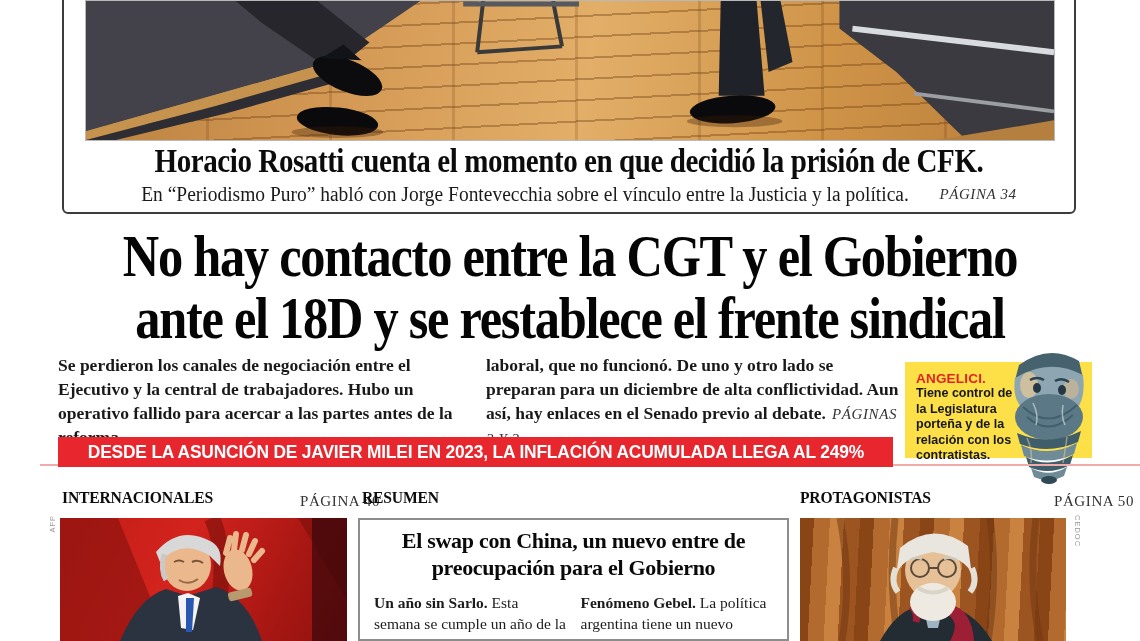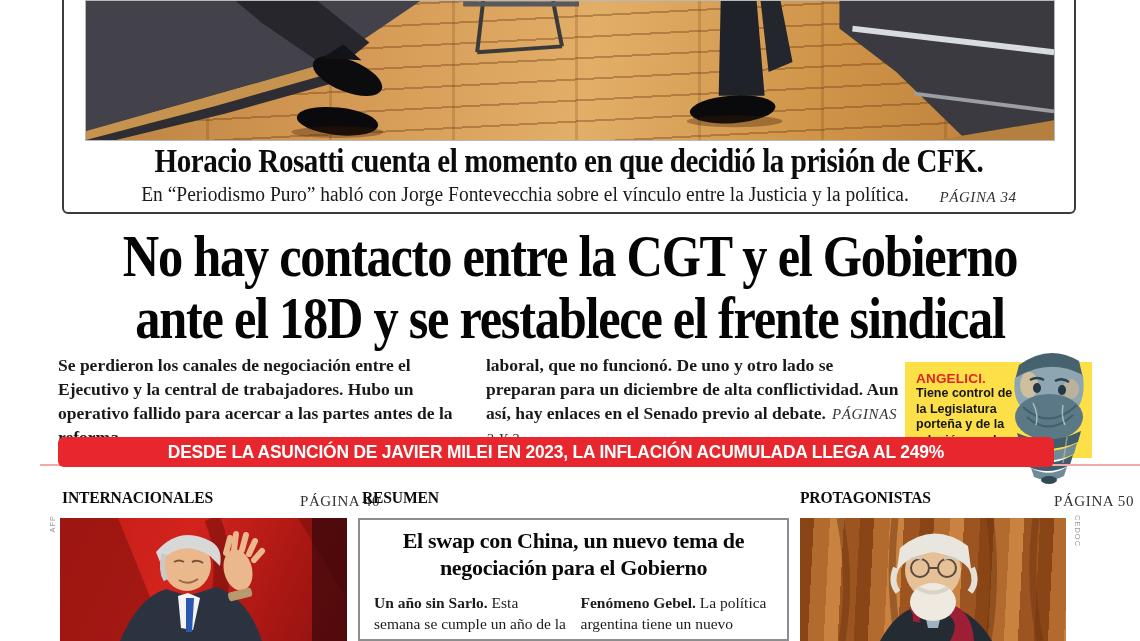--- a/index.html
+++ b/index.html
@@ -24,21 +24,21 @@
       linear-gradient(100deg,#b97f3e 0%,#d49a55 28%,#e2ae68 52%,#cf9448 76%,#b87c3a 100%);
   }
   #top-photo svg { display:block; width:100%; height:100%; }
   #top-headline {
     left:70px; top:143px; width:998px; height:42px; text-align:center;
     font-weight:700; font-size:33px; letter-spacing:-0.5px; white-space:nowrap;
     transform:scaleX(.88); transform-origin:center; color:#0c0c0c;
   }
   #top-subhead-row {
     left:70px; top:183px; width:998px; display:flex; justify-content:center;
-    align-items:flex-end; gap:10px; white-space:nowrap;
+    align-items:center; gap:10px; white-space:nowrap;
   }
   #top-subhead { font-size:20.5px; color:#1a1a1a; transform:scaleX(.95); transform-origin:center; }
   .pageref { font-size:15px; letter-spacing:.6px; color:#333;font-style:italic; }
 
   
   .main-hl {
     left:0; width:1140px; text-align:center; font-weight:700; color:#050505;
     font-size:60px; line-height:60px; letter-spacing:-1.5px; white-space:nowrap;
     transform:scaleX(.84); transform-origin:center;
   }
@@ -58,21 +58,21 @@
     padding:9px 10px 0 11px; font-family:"Liberation Sans", sans-serif;
   }
   #angelici-kicker { font-size:13.5px; font-weight:700; color:#e02424; letter-spacing:.2px; }
   #angelici-text { width:108px; font-size:12.5px; font-weight:700; line-height:15.5px; color:#161616; }
   #angelici-art { left:1003px; top:343px; width:94px; height:142px; }
   #angelici-art svg { display:block; width:100%; height:100%; }
 
   
   #pink-rule { left:40px; top:464px; width:1100px; height:2px; background:#f2abab; }
   #inflation-banner {
-    left:58px; top:437px; width:996px; height:30px; background:#e8262d; border-radius:6px;
+    left:58px; top:437px; width:835px; height:30px; background:#e8262d; border-radius:0;
     display:flex; align-items:center; justify-content:center;
     font-family:"Liberation Sans", sans-serif; font-weight:700; font-size:18.5px;
     color:#ffffff; white-space:nowrap; letter-spacing:-0.2px;
   }
   #inflation-banner span { transform:scaleX(.94); transform-origin:center; }
 
   
   .sec-header {
     top:488px; font-weight:700; font-size:17px; letter-spacing:-0.2px; color:#0d0d0d;
     transform:scaleX(.92); transform-origin:left; white-space:nowrap;
@@ -204,21 +204,21 @@
       <path d="M104,36 Q100,52 106,62" stroke="#c9c9c9" stroke-width="5" fill="none"></path>
       <path d="M114,44 Q119,41 124,44 M132,44 Q138,41 143,45" stroke="#7a5336" stroke-width="2" fill="none"></path>
       <path d="M119,62 Q128,68 138,61" stroke="#9c6a42" stroke-width="2" fill="none"></path>
       <ellipse cx="178" cy="52" rx="14" ry="21" fill="#eab88c" transform="rotate(-14 178 52)"></ellipse>
       <path d="M166,35 L170,20 M174,32 L176,16 M182,32 L186,17 M189,36 L195,23 M194,42 L202,33" stroke="#eab88c" stroke-width="6" stroke-linecap="round" fill="none"></path>
       <rect x="168" y="72" width="24" height="9" rx="3" fill="#b99a6e" transform="rotate(-14 180 76)"></rect>
     </svg>
   </div>
 
   <div class="abs" id="resumen-box">
-    <div id="resumen-headline">El swap con China, un nuevo tema de negociación para el Gobierno</div>
+    <div id="resumen-headline">El swap con China, un nuevo entre de preocupación para el Gobierno</div>
     <div id="resumen-items">
       <p class="resumen-item"><span class="lead">Un año sin Sarlo.</span><span> Esta semana se cumple un año de la</span></p>
       <p class="resumen-item"><span class="lead">Fenómeno Gebel.</span><span> La política argentina tiene un nuevo</span></p>
     </div>
   </div>
 
   <div class="abs photo" id="protagonistas-photo">
     <svg viewBox="0 0 266 123" preserveAspectRatio="none">
       <path d="M40,0 Q52,60 42,123 M95,0 Q88,64 98,123 M190,0 Q198,60 188,123 M236,0 Q228,66 240,123" stroke="#6f350f" stroke-width="7" fill="none" opacity=".5"></path>
       <path d="M80,123 Q96,94 116,89 L133,96 L152,89 Q176,96 192,123 Z" fill="#232b33"></path>

